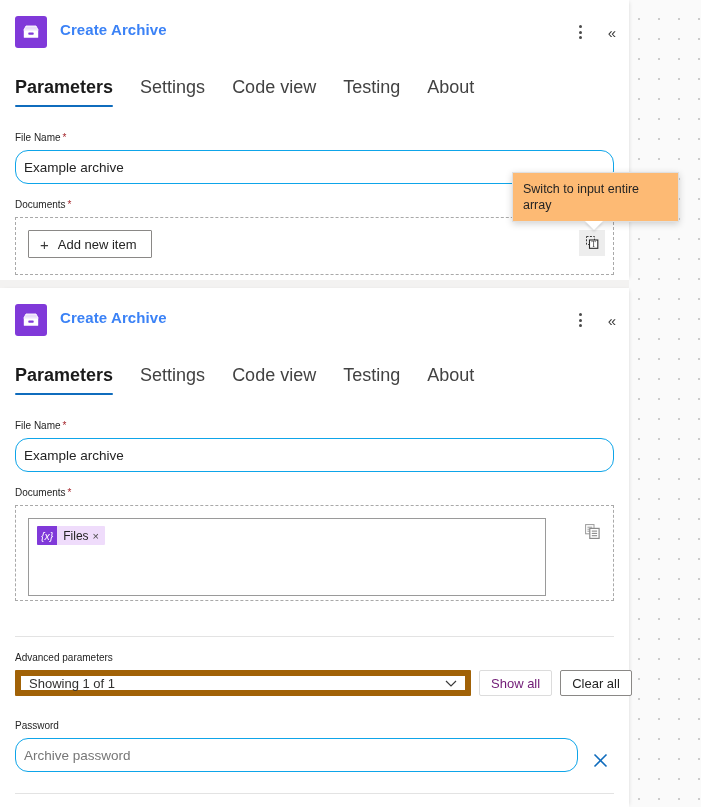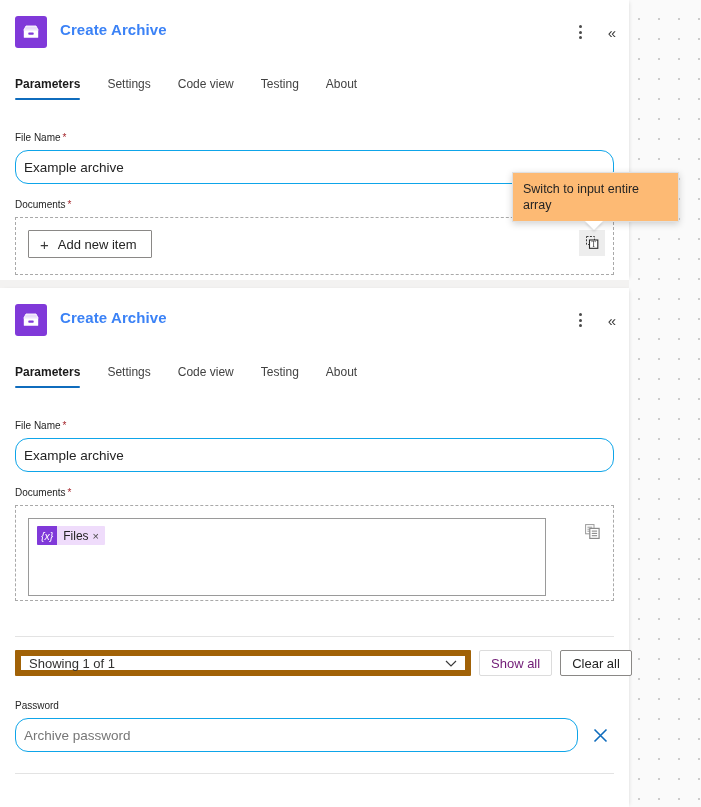--- a/index.html
+++ b/index.html
@@ -91,21 +91,21 @@
     position: relative;
     height: 36px;
     margin-top: 15px;
     padding-left: 15px;
     display: flex;
     align-items: flex-start;
     gap: 27px;
   }
   .tab {
     position: relative;
-    font-size: 12px;
+    font-size: 18px;
     color: #424242;
     cursor: pointer;
     padding-bottom: 9px;
     white-space: nowrap;
   }
   .tab.active { font-weight: 700; color: #1b1b1b; }
   .tab.active::after {
     content: "";
     position: absolute;
     left: 0; right: 0; bottom: 0;
@@ -241,21 +241,21 @@
     color: #242424;
     cursor: pointer;
     white-space: nowrap;
   }
   .sm-btn.disabled {
     color: #701a75;
     border-color: #dcdcdc;
     cursor: default;
   }
 
-  .pwd-row { display: flex; align-items: center; gap: 10px; }
+  .pwd-row { display: flex; align-items: flex-end; gap: 10px; }
   .pwd-row .text-input { flex: 0 0 563px; }
   .clear-x {
     width: 24px; height: 24px;
     display: flex; align-items: center; justify-content: center;
     cursor: pointer;
   }
 
   
   .tooltip {
     position: absolute;
@@ -415,20 +415,21 @@
             <line x1="7.8" y1="12.7" x2="13.1" y2="12.7"></line>
           </g>
         </svg>
       </div>
     </div>
   </div>
 
   <div class="hr" style="margin-top:35px;"></div>
 
   <div class="form" style="margin-top:13px;">
+    <div class="field-label">Advanced parameters</div>
     <div class="adv-row">
       <div class="select">
         <span>Showing 1 of 1</span>
         <span class="caret">
           <svg width="12" height="8" viewBox="0 0 12 8">
               <path d="M1 1.5 L6 6.5 L11 1.5" fill="none" stroke="#3a3a3a" stroke-width="1.2"></path>
             </svg>
         </span>
       </div>
       <button class="sm-btn disabled">Show all</button>

